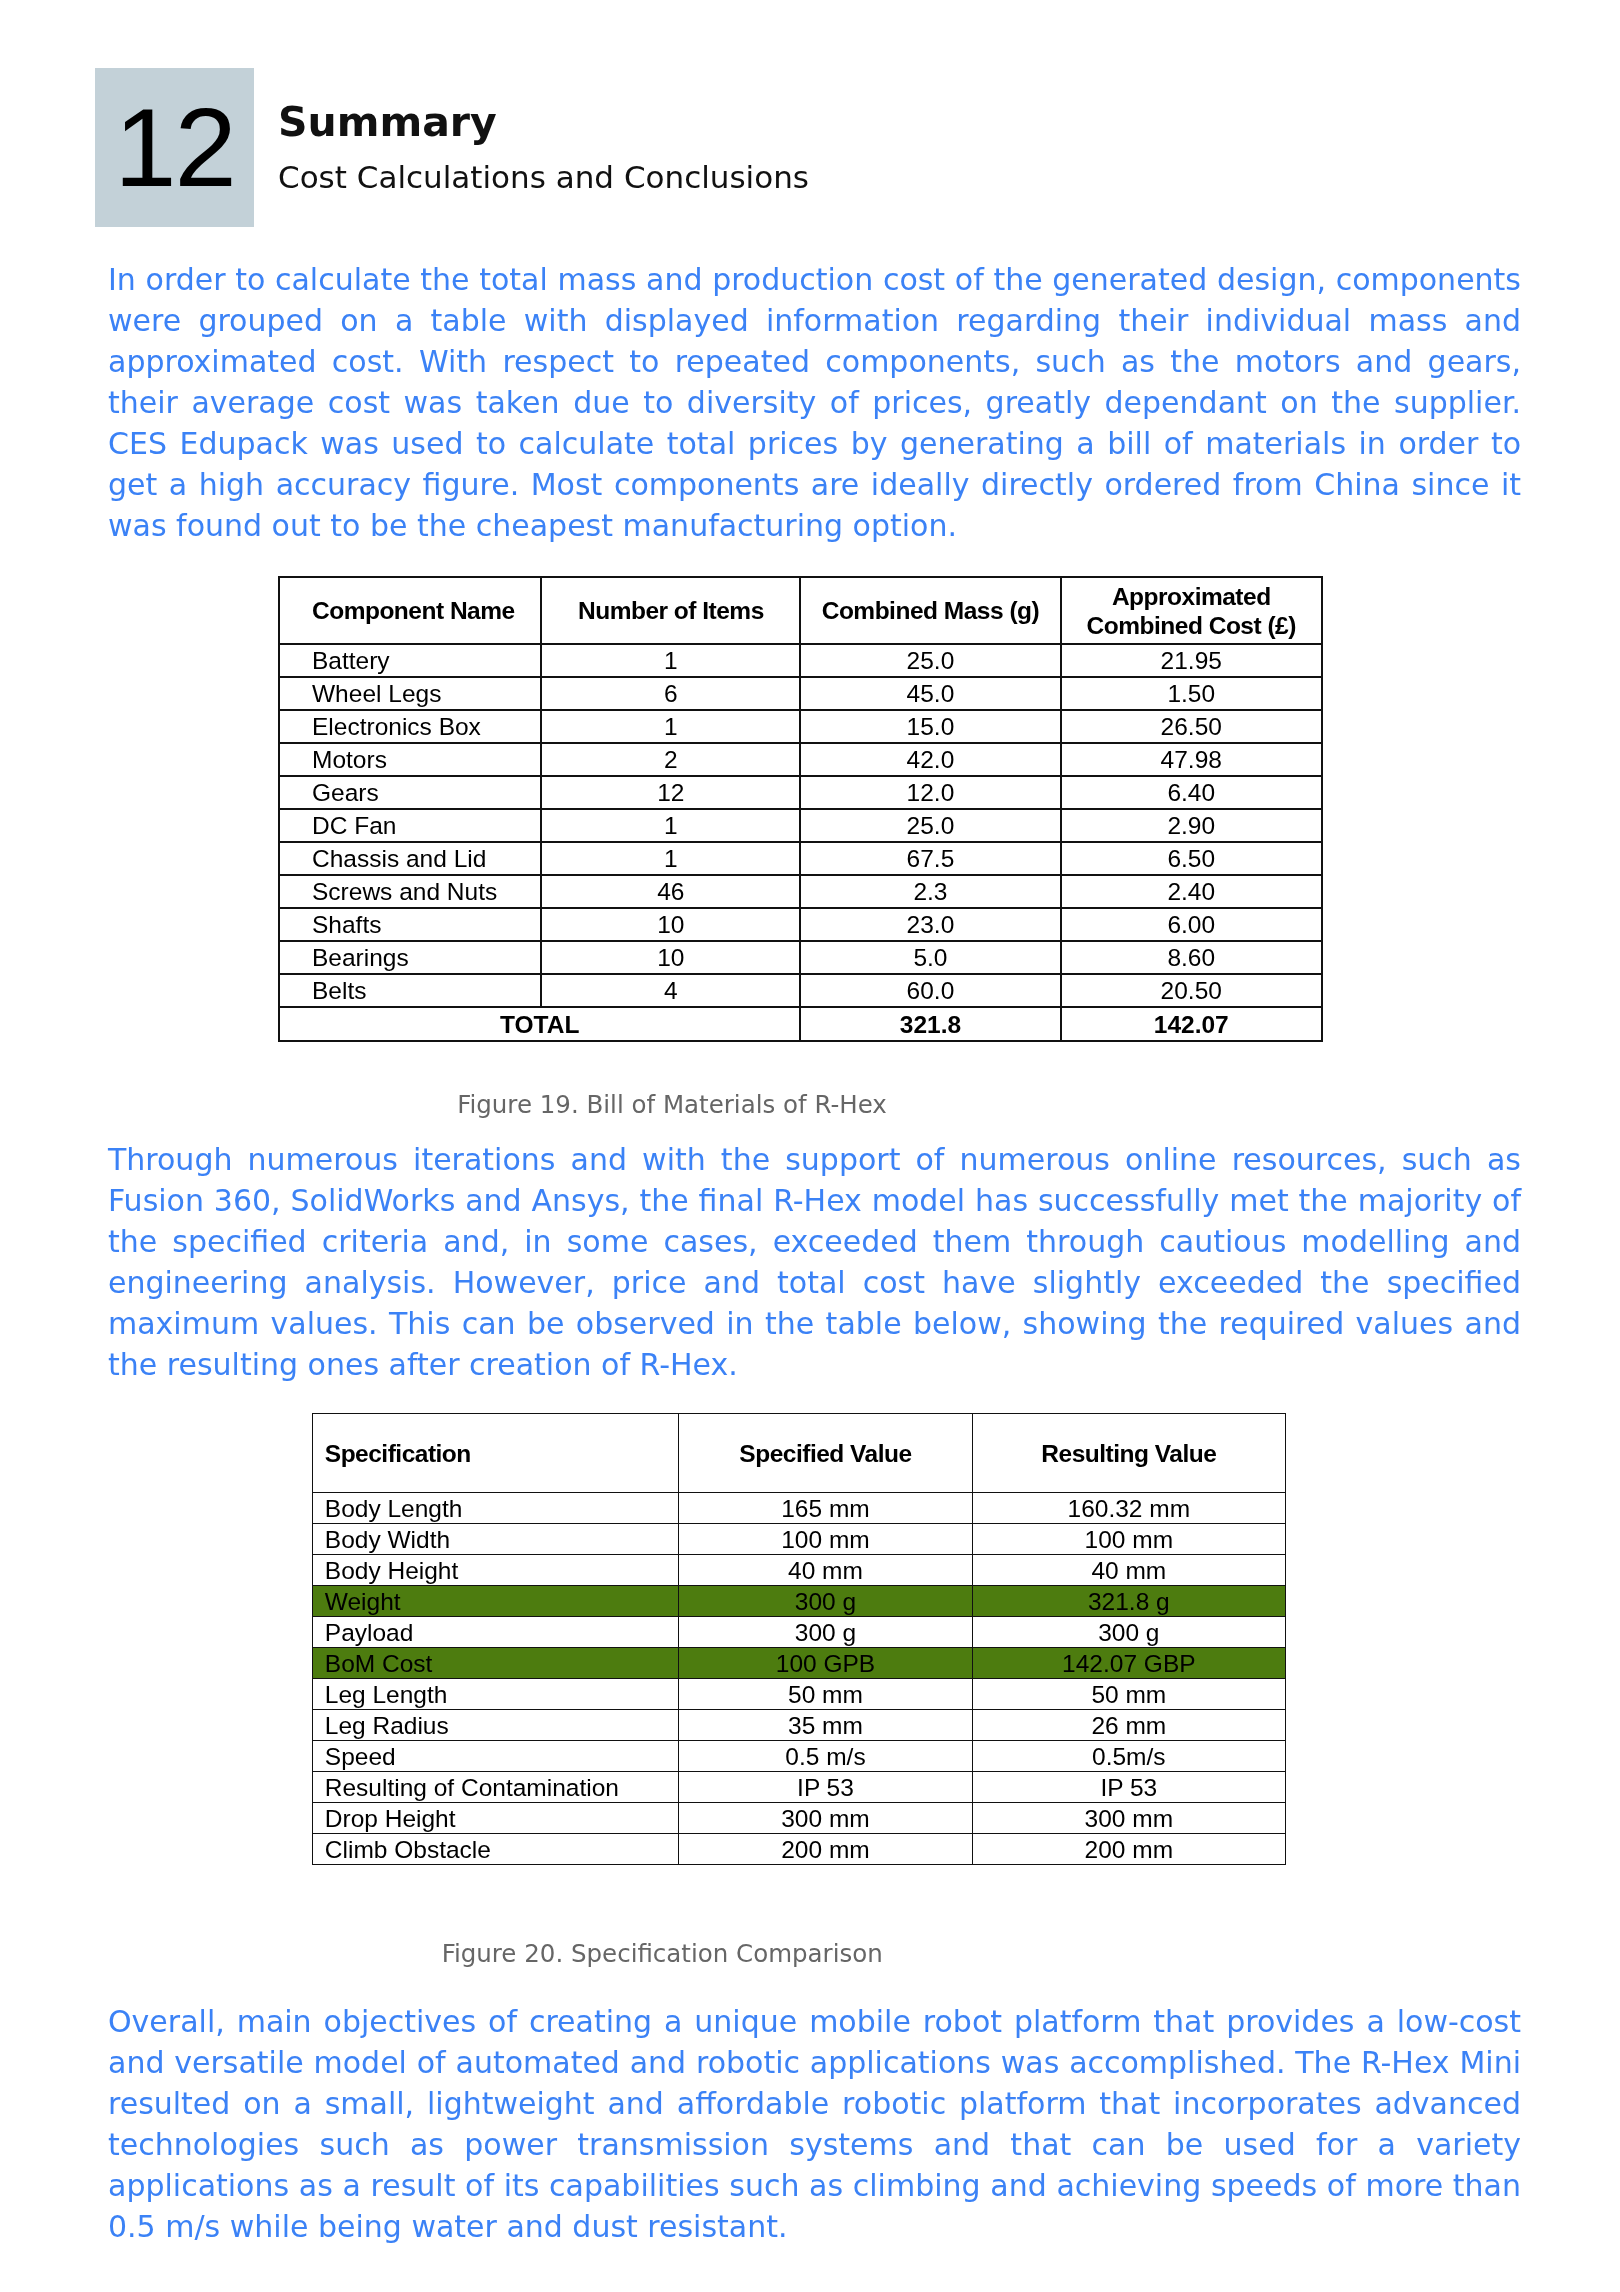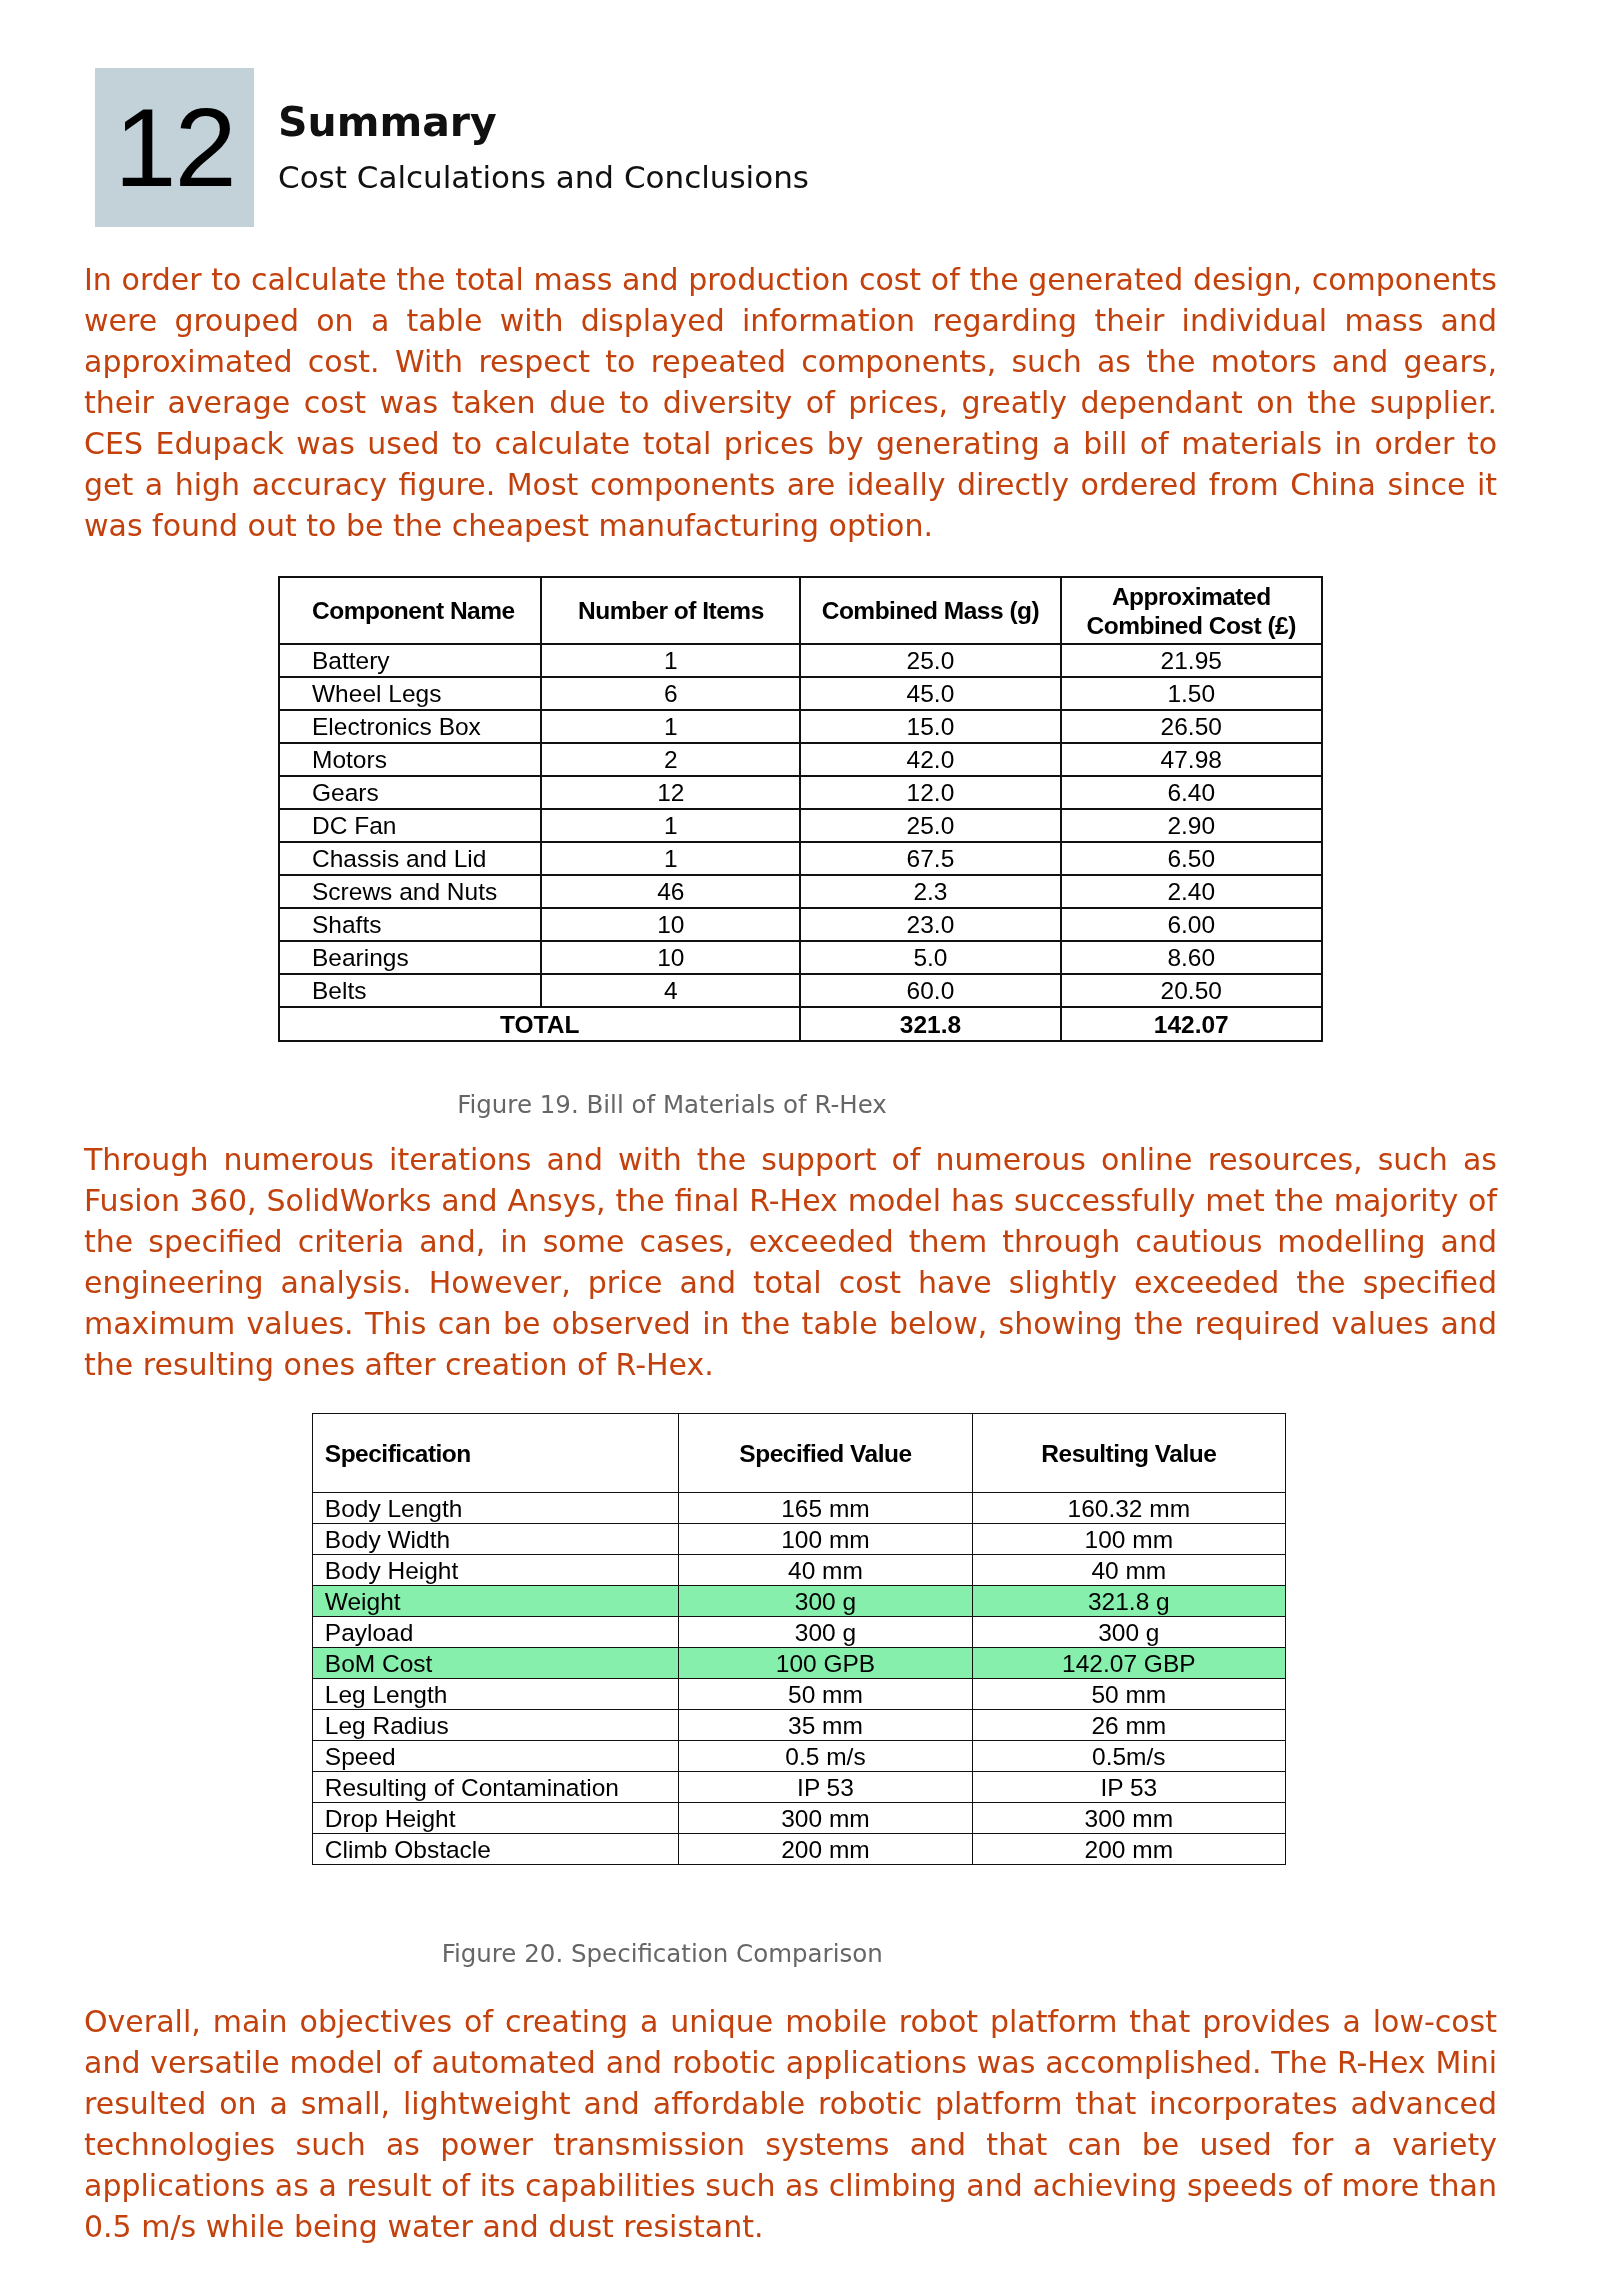--- a/index.html
+++ b/index.html
@@ -1,40 +1,40 @@
 <!DOCTYPE html>
 <html><head>
 <meta charset="utf-8">
 <style>
   html, body { margin: 0; padding: 0; background: #ffffff; }
   body { width: 1620px; height: 2293px; position: relative; overflow: hidden; font-family: "DejaVu Sans", sans-serif; color: #111; }
   .chap-box { position: absolute; left: 95px; top: 68px; width: 159px; height: 159px; background: #c3d1d8; }
   .chap-num { position: absolute; left: 0; top: 0; width: 159px; height: 159px; display: flex; align-items: center; justify-content: center; font-family: "Liberation Sans", sans-serif; font-size: 112px; color: #000; letter-spacing: -2px; }
   .chap-title { position: absolute; left: 278px; top: 98px; font-family: "DejaVu Sans", sans-serif; font-weight: bold; font-size: 41px; color: #111; }
   .chap-sub { position: absolute; left: 278px; top: 159px; font-family: "DejaVu Sans", sans-serif; font-size: 31px; color: #111; }
-  .para { position: absolute; left: 84px; width: 1413px; font-size: 30px; line-height: 41px; text-align: justify; color: #c2410c; margin: 0; }
+  .para { position: absolute; left: 108px; width: 1413px; font-size: 30px; line-height: 41px; text-align: justify; color: #3b82f6; margin: 0; }
   #p1 { top: 259px; }
   #p2 { top: 1139px; }
   #p3 { top: 2001px; }
   table { border-collapse: collapse; position: absolute; font-family: "Liberation Sans", sans-serif; color: #000; }
   table td, table th { border: 2px solid #111; padding: 0 11.8px; font-size: 24.5px; height: 31px; line-height: 29px; }
   table th { font-weight: bold; font-size: 24.5px; letter-spacing: -0.5px; }
   #bom { left: 278px; top: 576px; width: 1045px; }
   #bom th { height: 65px; line-height: 29px; }
   #bom th.left, #bom td.left { text-align: left; padding-left: 32px; }
   #bom td.c { text-align: center; }
   #bom th { text-align: center; }
   #bom th.left { text-align: left; }
   #bom tr.total td { font-weight: bold; text-align: center; height: 32px; }
   #spec { left: 312px; top: 1413px; width: 974px; }
   #spec th { height: 78px; text-align: center; border-width: 1.5px; }
   #spec th.left { text-align: left; }
   #spec td { border-width: 1.5px; height: 30px; line-height: 29px; }
   #spec td.c { text-align: center; }
-  #spec tr.hl td { background: #86efac; }
+  #spec tr.hl td { background: #4d7c0f; }
   .caption { position: absolute; left: 0; width: 1344px; text-align: center; font-size: 24.5px; color: #666; }
   #cap1 { top: 1090px; left: 0; }
   #cap2 { top: 1939px; left: -9.8px; }
 </style>
 </head>
 <body>
 
 <div class="chap-box">
   <div class="chap-num">12</div>
 </div>

